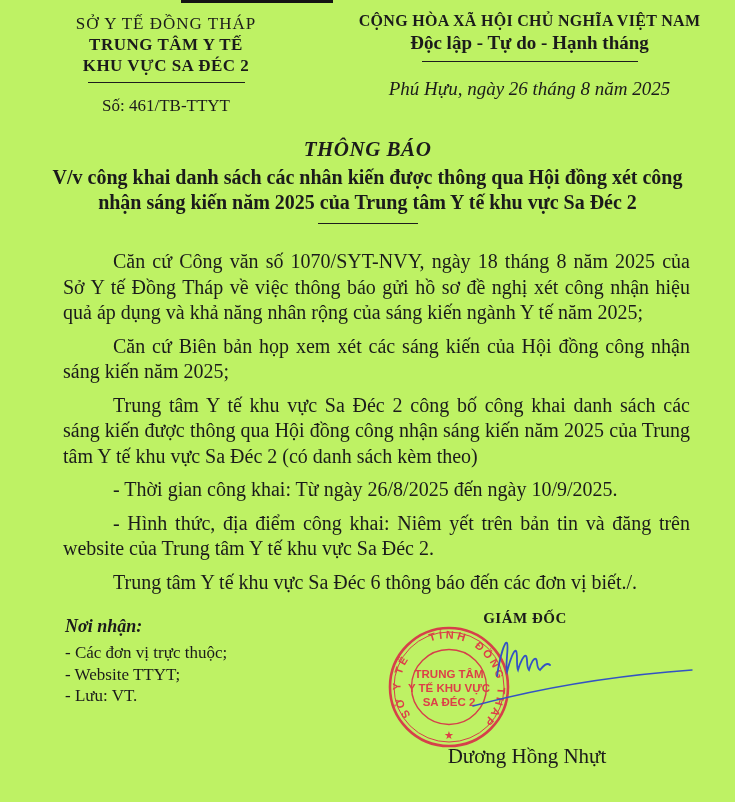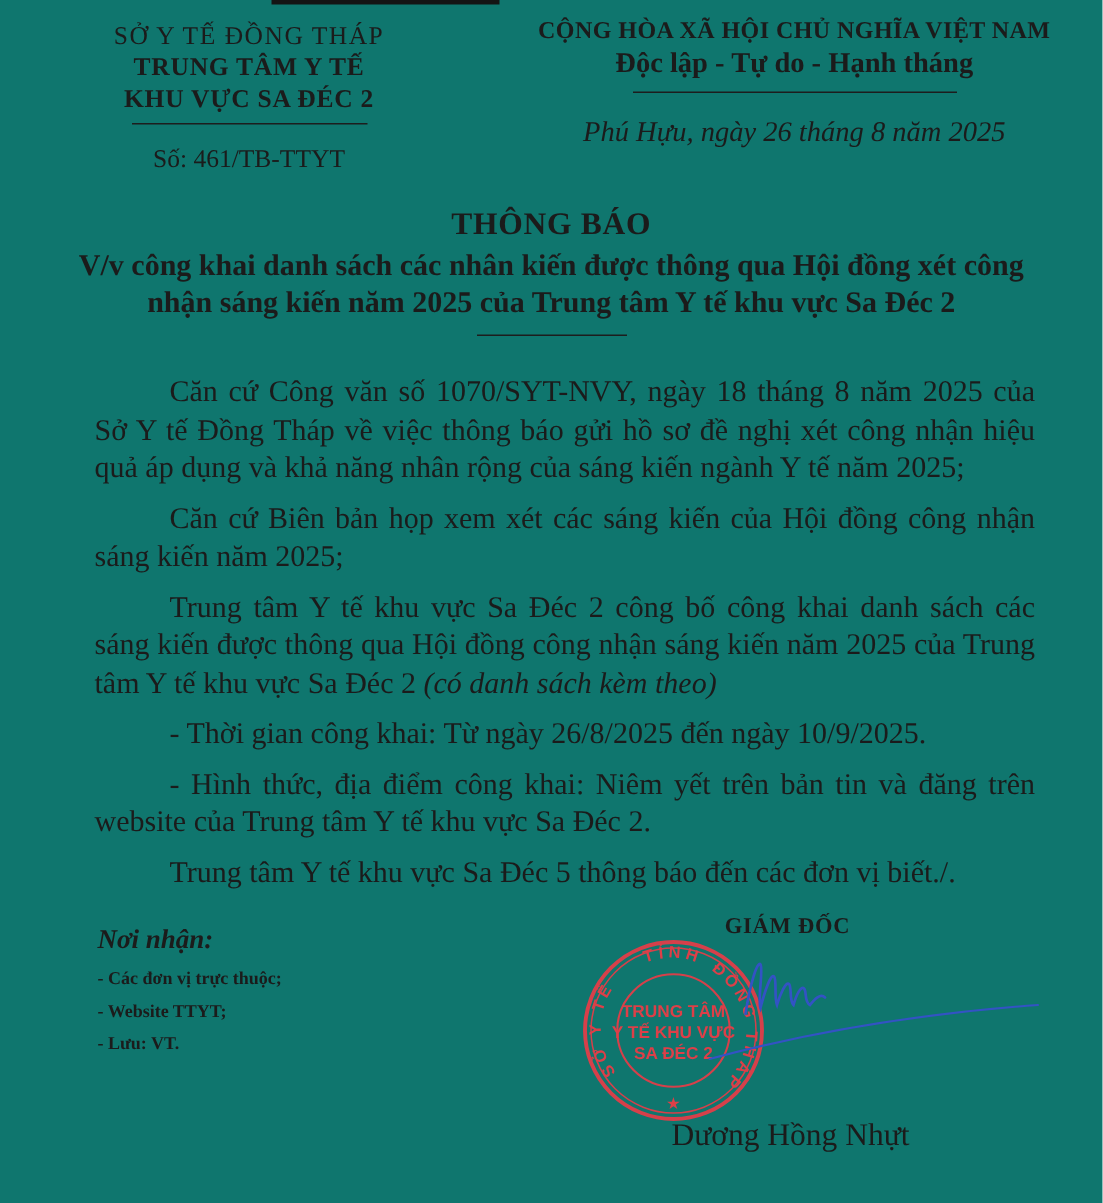--- a/index.html
+++ b/index.html
@@ -1,19 +1,19 @@
 <!DOCTYPE html>
 <html><head>
 <meta charset="utf-8">
 <style>
   html,body{margin:0;padding:0;background:#ffffff;}
   .page{
     position:relative;
     width:735px;height:802px;
-    background:#0f766e;
+    background:#bef264;
     font-family:"Liberation Serif", serif;
     color:#1b1b1b;
     overflow:hidden;
   }
   .scan-strip{position:absolute;top:0;left:181px;width:152px;height:3px;background:#141414;}
 
   
   .header{display:flex;padding-top:12px;}
   .header-left{width:332px;text-align:center;padding-top:2px;}
   .org-line1{font-size:17px;letter-spacing:1px;}
@@ -21,34 +21,34 @@
   .hr-left{width:157px;border:0;border-top:1.7px solid #1d1d1d;margin:6px auto 13px;}
   .doc-number{font-size:17px;}
   .header-right{flex:1;text-align:center;padding-right:8px;}
   .nat-line1{font-size:16px;font-weight:bold;letter-spacing:.3px;}
   .nat-line2{font-size:19px;font-weight:bold;margin-top:2px;}
   .hr-right{width:216px;border:0;border-top:1.7px solid #1d1d1d;margin:7px auto 12px;}
   .date-line{font-size:19px;font-style:italic;margin-top:16px;}
 
   
   .title-block{text-align:center;margin-top:21px;}
-  .doc-title{font-size:21px;font-weight:bold;letter-spacing:.5px;}
+  .doc-title{font-size:21px;font-weight:bold;letter-spacing:.5px;font-style:italic;}
   .doc-subject{font-size:20px;font-weight:bold;line-height:25px;margin-top:3px;}
   .title-rule{width:100px;border:0;border-top:1.9px solid #1d1d1d;margin:8px auto 0;}
 
   
   .body-block{margin:25px 45px 0 63px;font-size:20px;line-height:25.5px;text-align:justify;}
   .body-block p{margin:0 0 8px;text-indent:50px;}
-  .italic{font-style:italic;margin-top:14px;}
+  .italic{margin-top:14px;}
 
   
   .signing-area{position:relative;height:240px;margin-top:15px;}
   .recipients{position:absolute;left:65px;top:6px;text-align:left;}
   .recipients-label{font-size:18px;font-weight:bold;font-style:italic;margin-bottom:5px;}
-  .recipient-item{font-size:12px;line-height:21.5px;font-weight:bold;}
+  .recipient-item{font-size:17px;line-height:21.5px;}
   .signer-title{position:absolute;left:425px;top:0;width:200px;text-align:center;
     font-size:15px;font-weight:bold;letter-spacing:.5px;}
   .stamp-wrap{position:absolute;left:386px;top:14px;width:126px;height:126px;}
   .signature-wrap{position:absolute;left:455px;top:22px;width:250px;height:85px;}
   .signer-name{position:absolute;left:427px;top:134px;width:200px;text-align:center;
     font-size:21px;font-weight:normal;}
   .stamp-sans{font-family:"Liberation Sans", sans-serif;font-weight:bold;}
 </style>
 </head>
 <body>
@@ -81,21 +81,21 @@
     </div>
     <hr class="title-rule">
   </div>
 
   <div class="body-block">
     <p>Căn cứ Công văn số 1070/SYT-NVY, ngày 18 tháng 8 năm 2025 của Sở Y tế Đồng Tháp về việc thông báo gửi hồ sơ đề nghị xét công nhận hiệu quả áp dụng và khả năng nhân rộng của sáng kiến ngành Y tế năm 2025;</p>
     <p>Căn cứ Biên bản họp xem xét các sáng kiến của Hội đồng công nhận sáng kiến năm 2025;</p>
     <p><span>Trung tâm Y tế khu vực Sa Đéc 2 công bố công khai danh sách các sáng kiến được thông qua Hội đồng công nhận sáng kiến năm 2025 của Trung tâm Y tế khu vực Sa Đéc 2 </span><span class="italic">(có danh sách kèm theo)</span></p>
     <p>- Thời gian công khai: Từ ngày 26/8/2025 đến ngày 10/9/2025.</p>
     <p>- Hình thức, địa điểm công khai: Niêm yết trên bản tin và đăng trên website của Trung tâm Y tế khu vực Sa Đéc 2.</p>
-    <p>Trung tâm Y tế khu vực Sa Đéc 5 thông báo đến các đơn vị biết./.</p>
+    <p>Trung tâm Y tế khu vực Sa Đéc 6 thông báo đến các đơn vị biết./.</p>
   </div>
 
   <div class="signing-area">
 
     <div class="recipients">
       <div class="recipients-label">Nơi nhận:</div>
       <div class="recipient-item">- Các đơn vị trực thuộc;</div>
       <div class="recipient-item">- Website TTYT;</div>
       <div class="recipient-item">- Lưu: VT.</div>
     </div>

